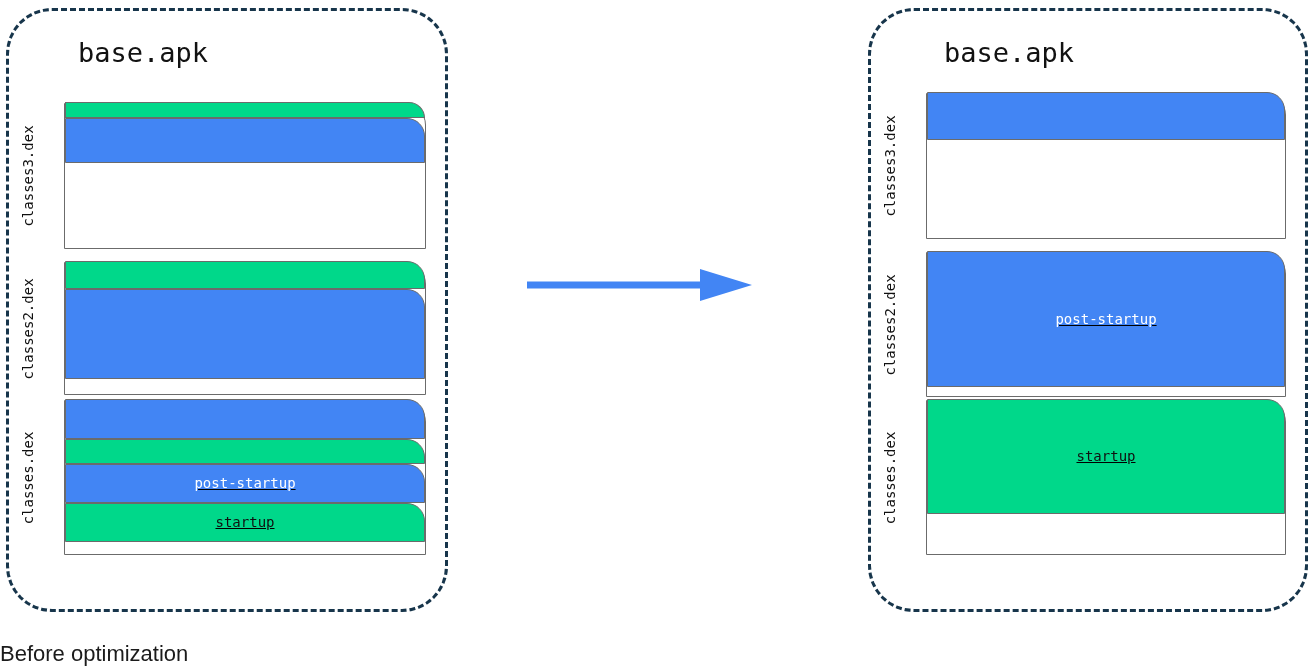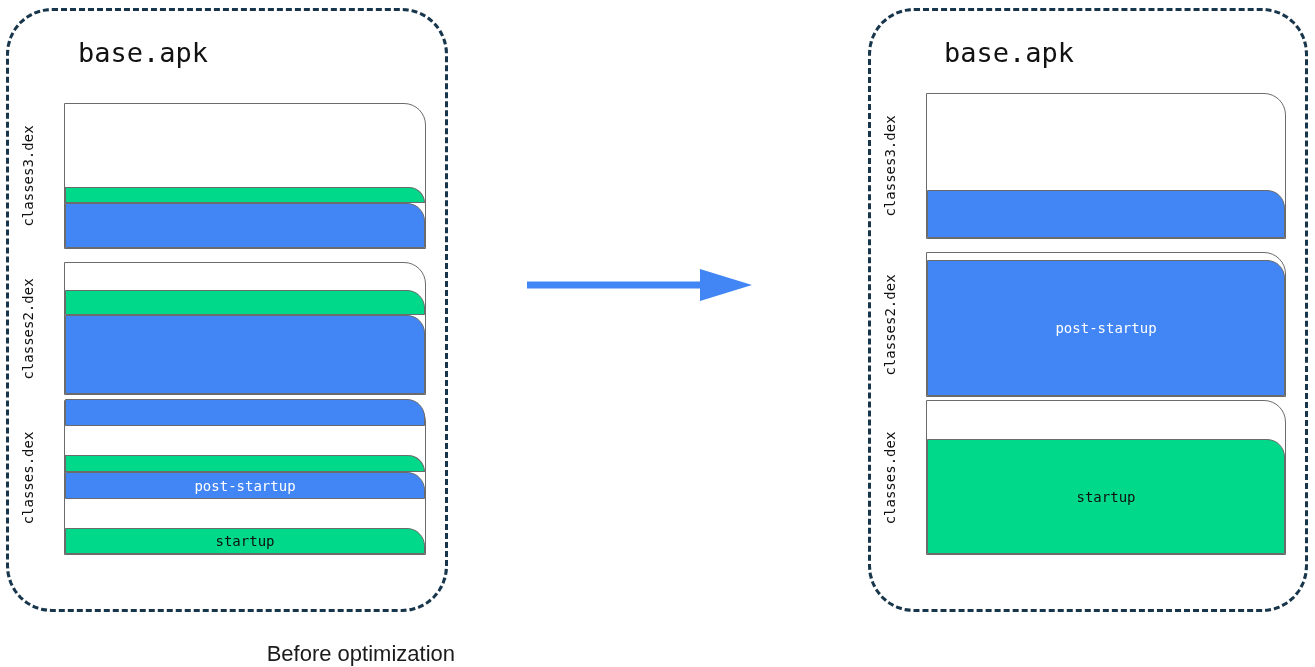--- a/index.html
+++ b/index.html
@@ -54,48 +54,48 @@
     border-radius:0 22px 0 0;
     background:#ffffff;
     overflow:visible;
   }
   
   .seg-stack{
     position:absolute;
     left:0;right:0;bottom:0;
     display:flex;
     flex-direction:column;
-    justify-content:flex-end;
+    text-decoration:underline;
   }
   .seg{
     box-sizing:border-box;
     border:1.5px solid #6b6b6b;
     border-radius:0 18px 0 0;
     position:relative;
     display:flex;
     align-items:center;
     justify-content:center;
     font-family:"DejaVu Sans Mono","Liberation Mono",monospace;
     font-size:14px;
     width:100%;
   }
   .seg.blue{background:#4285F4;color:#ffffff;}
-  .seg.green{background:#00D88A;color:#101010;margin-top:29px;}
+  .seg.green{background:#00D88A;color:#101010;}
   .seg-label{pointer-events:none;white-space:nowrap;}
 
   
   .arrow-wrap{position:absolute;}
 
   
   .caption{
     position:absolute;
     font-family:"Liberation Sans", sans-serif;
     font-size:22px;
     color:#1b1b1b;
-    text-align:right;
+    text-align:left;
     white-space:nowrap;
   }
 </style>
 </head>
 <body>
 
 <div class="stage">
 
   <div class="apk-box" style="left:6px;top:8px;width:442px;height:604px;">
   </div>

